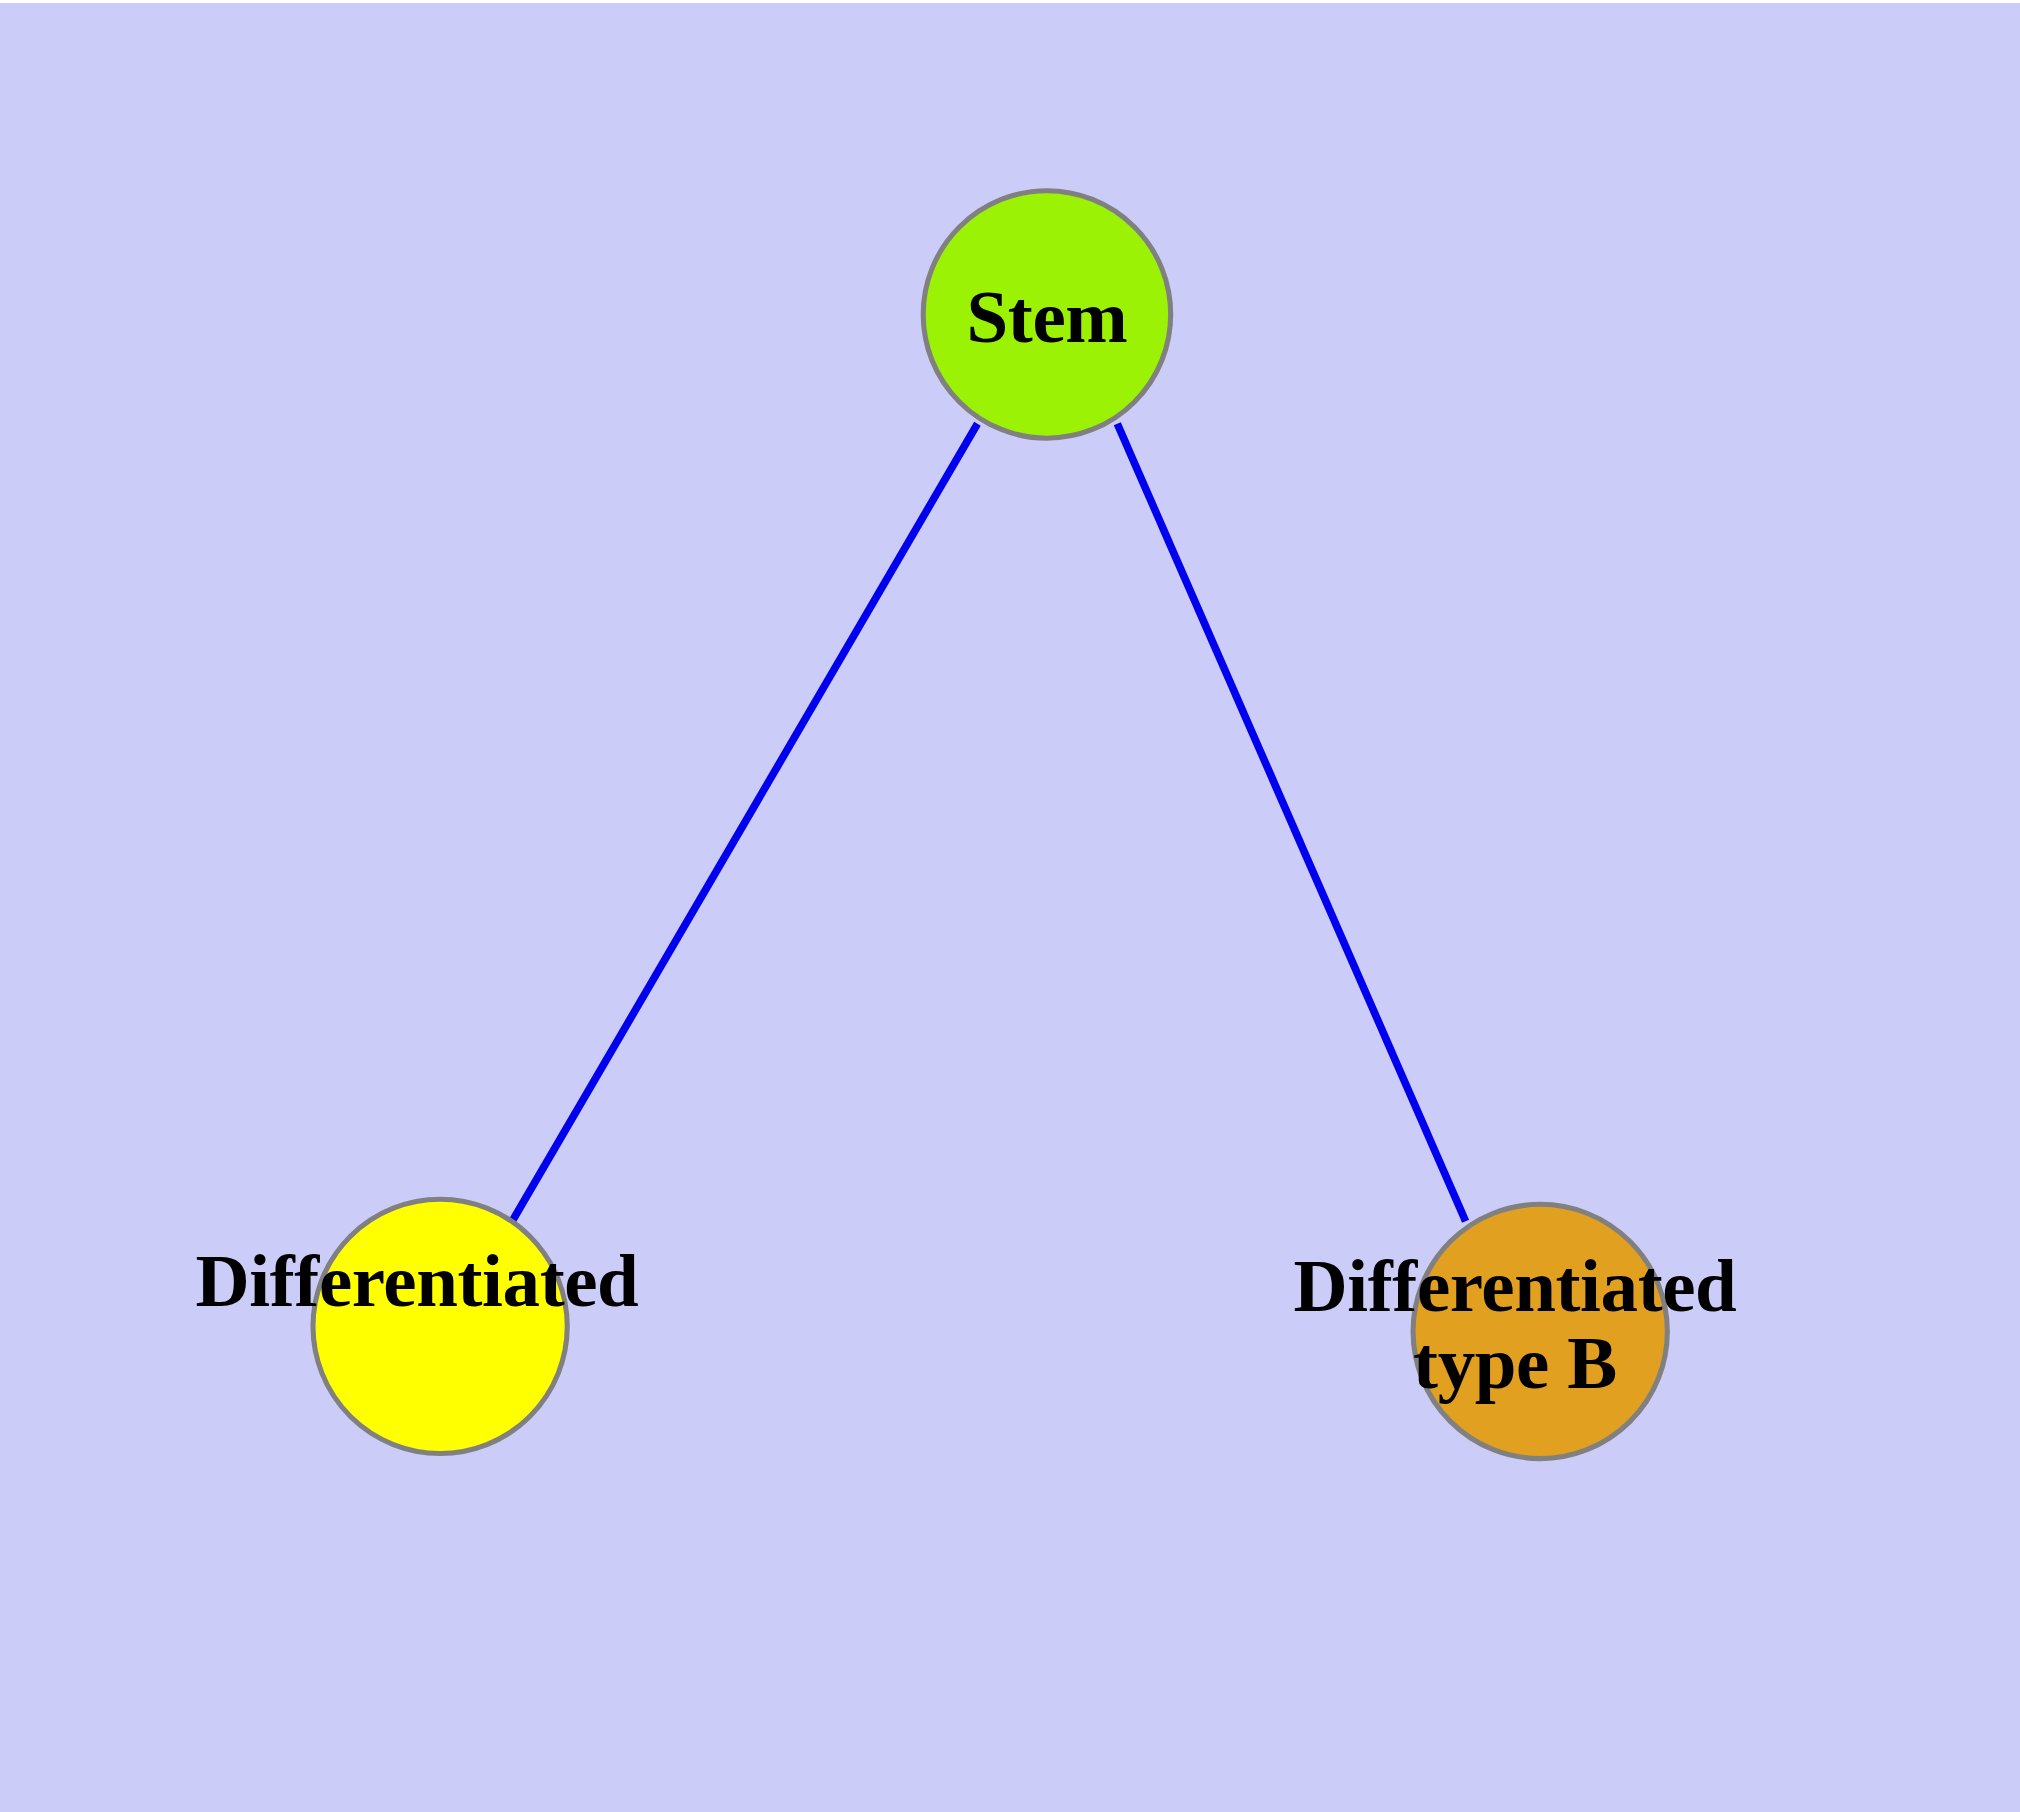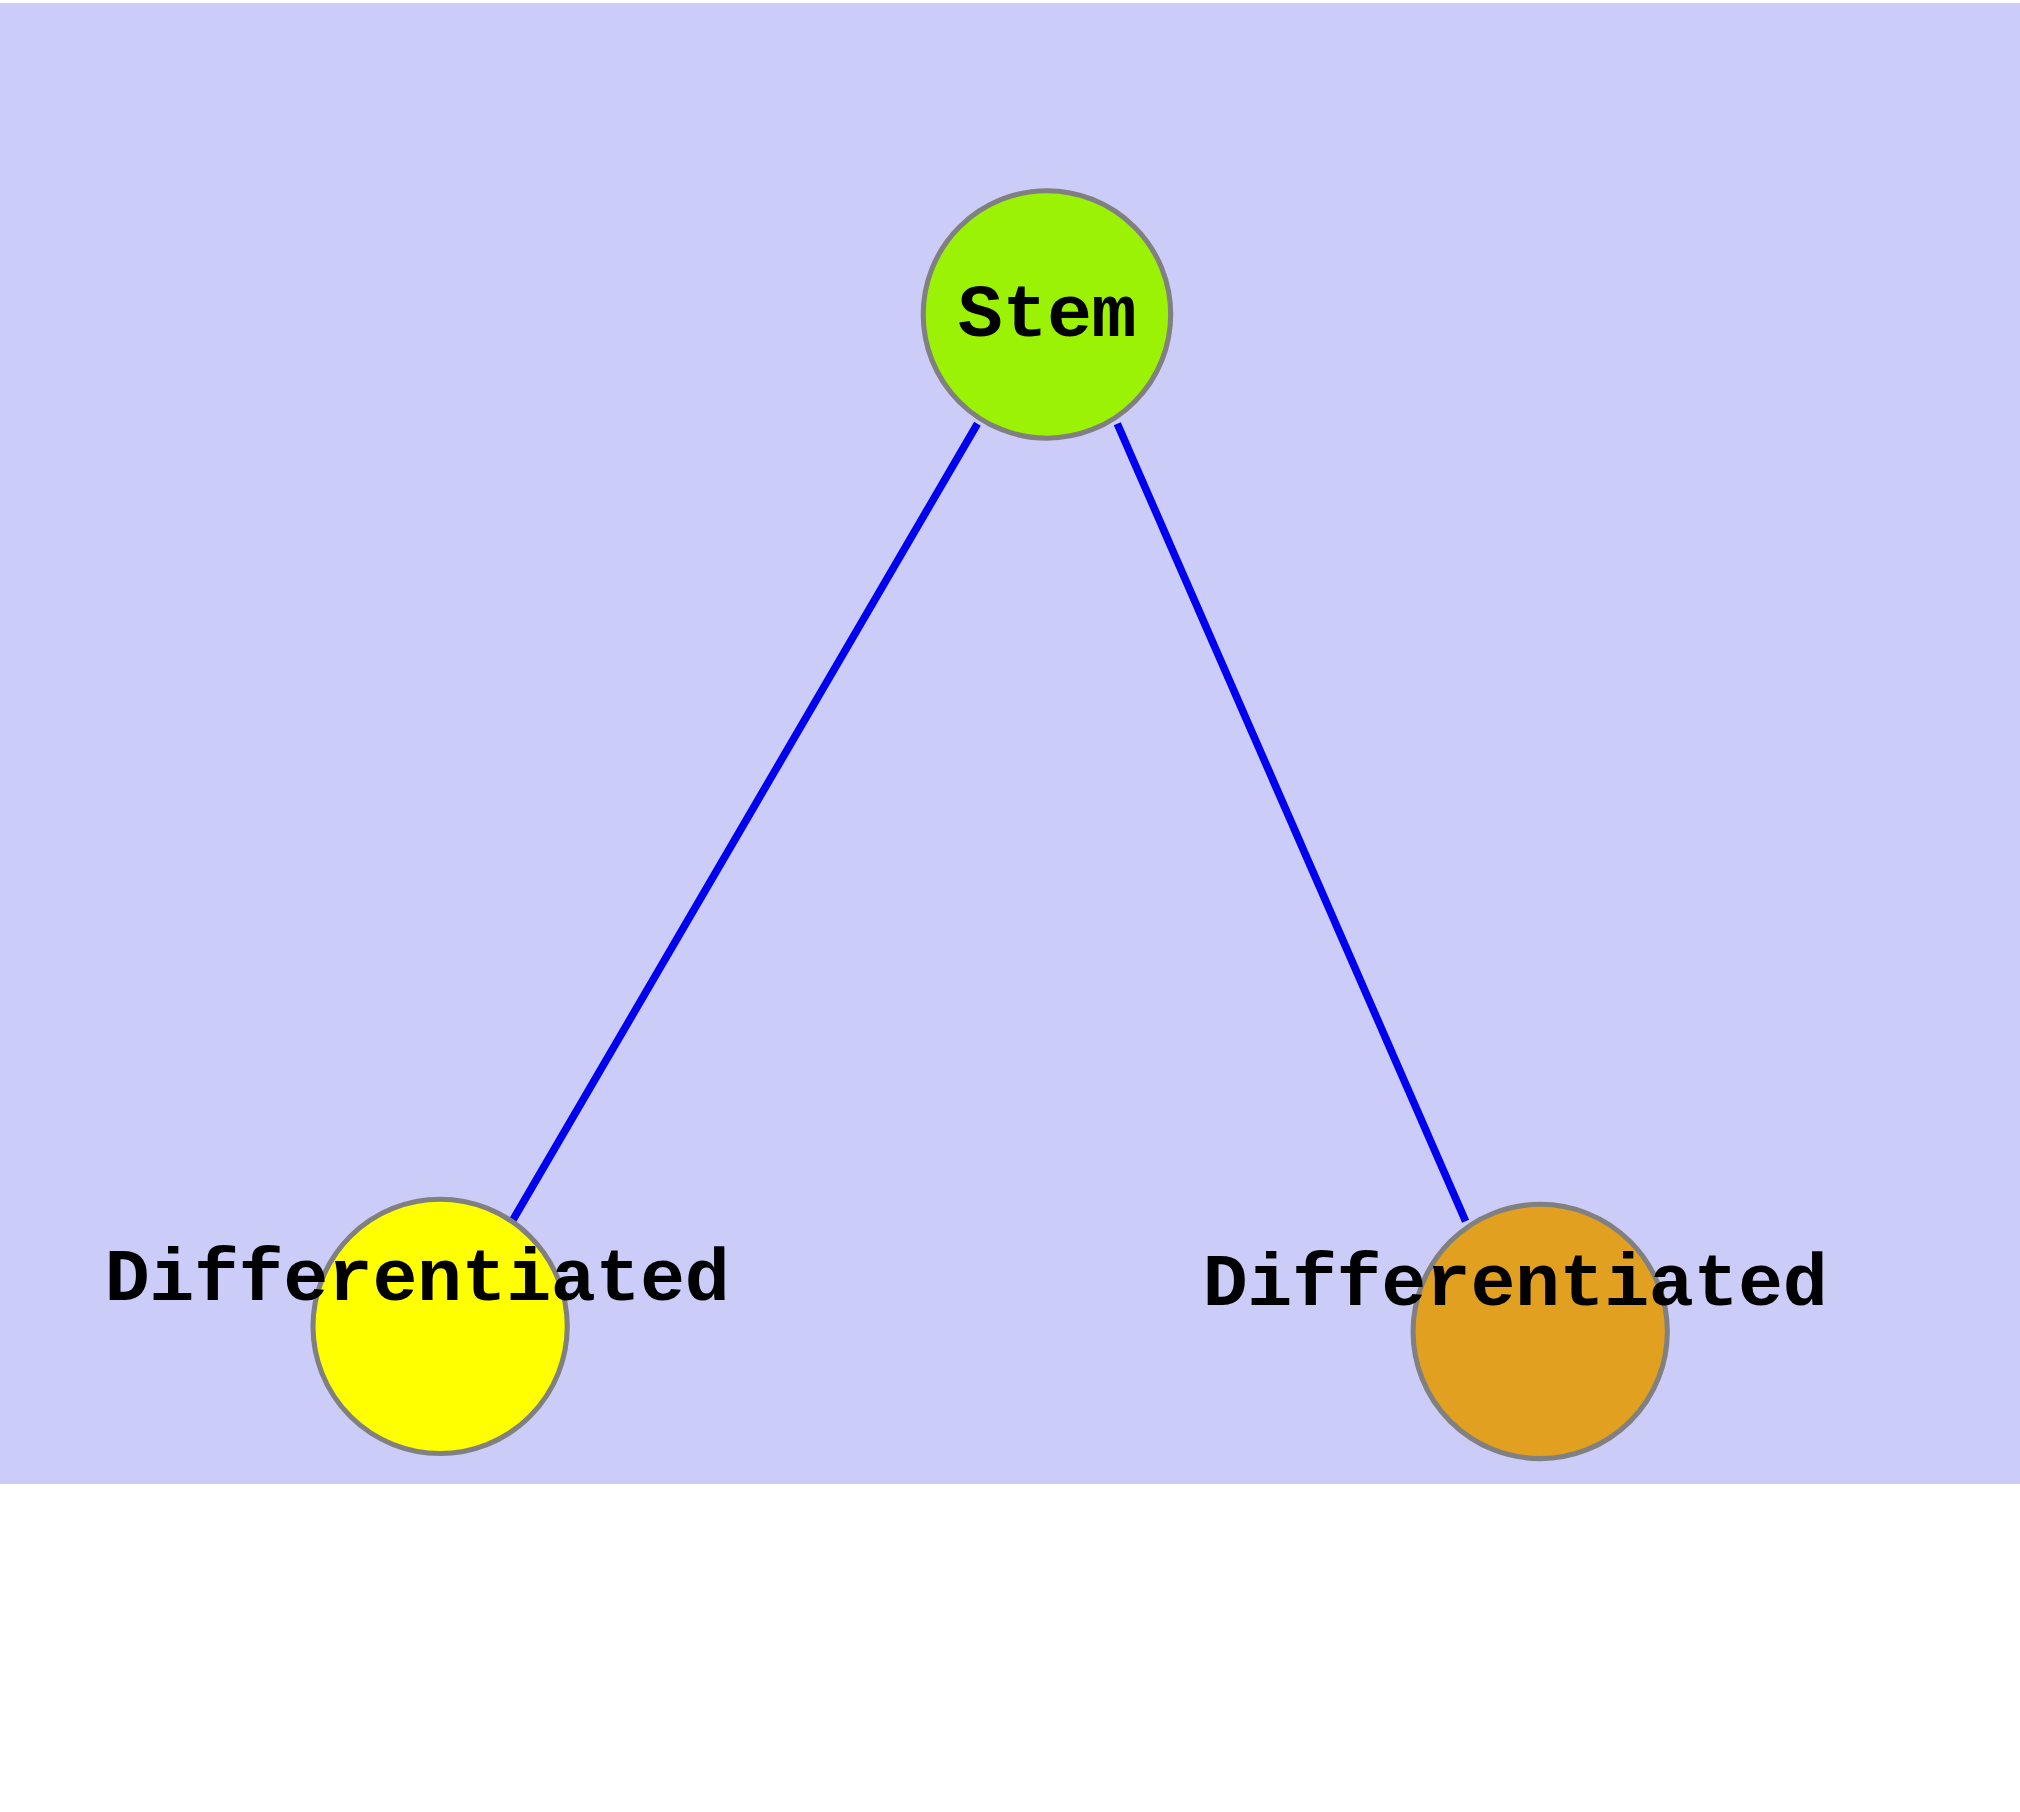--- a/index.html
+++ b/index.html
@@ -3,24 +3,24 @@
 <meta charset="utf-8">
 <style>
   html, body {
     margin: 0;
     padding: 0;
     background: #ffffff;
   }
   #canvas {
     position: relative;
     width: 2021px;
-    height: 1484px;
+    height: 1812px;
     background: #ffffff;
     overflow: hidden;
-    font-family: Liberation Mono, monospace;
+    font-family: Liberation Serif, serif;
   }
   #plot-background {
     position: absolute;
     left: 0;
     top: 3.4px;
     width: 2021px;
     height: 1809px;
     background: #ccccf8;
   }
   #graph-svg {
@@ -75,16 +75,16 @@
       <circle cx="1235" cy="371" r="146" fill="#9bf205" stroke="#808080" stroke-width="6"></circle>
       <circle cx="519" cy="1565" r="150" fill="#ffff00" stroke="#808080" stroke-width="6"></circle>
       <circle cx="1817" cy="1571" r="150" fill="#e2a021" stroke="#808080" stroke-width="6"></circle>
     </g>
   </svg>
 
   <div class="node-label" id="label-stem">Stem</div>
 
   <div class="node-label" id="label-type-a"><span>Differentiated</span><br></div>
 
-  <div class="node-label" id="label-type-b"><span>Differentiated</span><br></div>
+  <div class="node-label" id="label-type-b"><span>Differentiated</span><br><span>type B</span></div>
 
 </div>
 
 
 </body></html>

